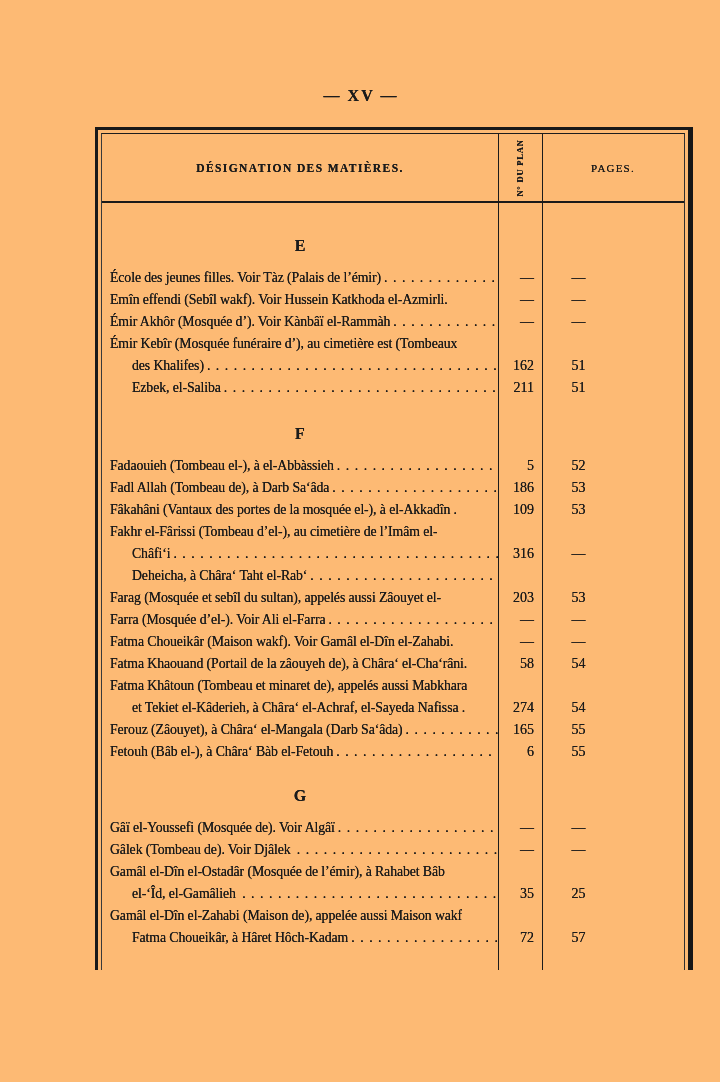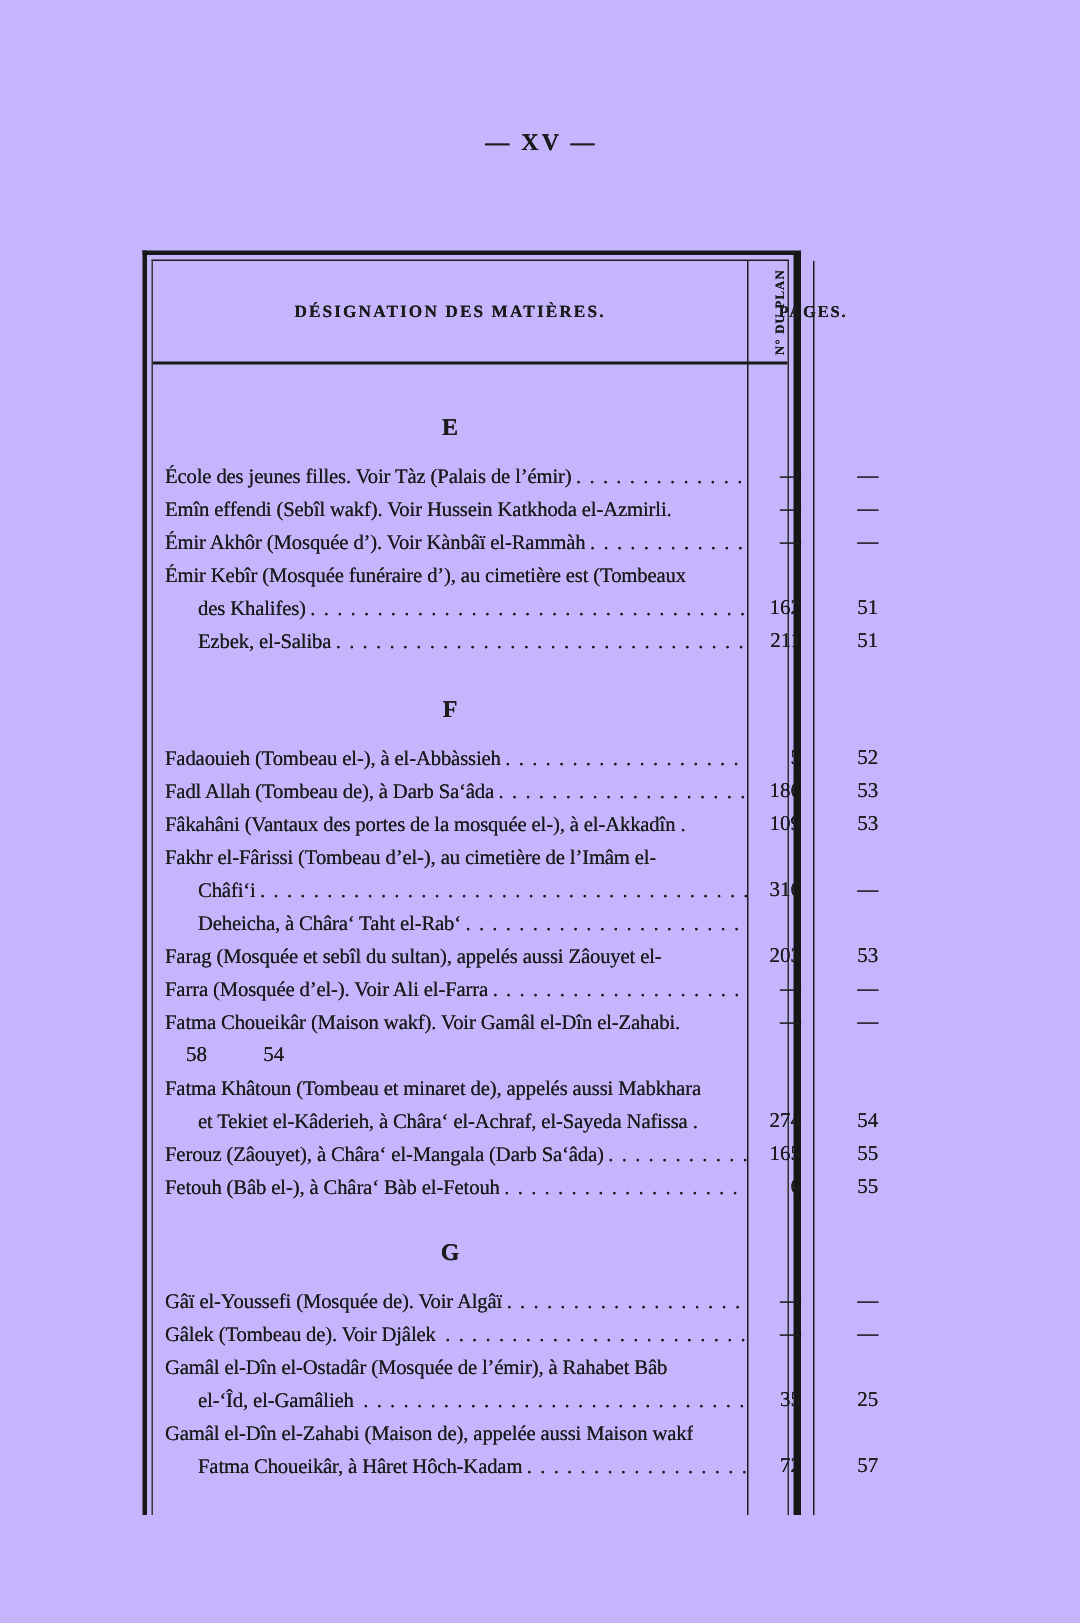--- a/index.html
+++ b/index.html
@@ -1,29 +1,29 @@
 <!DOCTYPE html>
 <html><head>
 <meta charset="utf-8">
 <style>
   html,body{margin:0;padding:0;background:#ffffff;}
   .page{
-    position:relative;width:720px;height:1082px;background:#c4b5fd;
+    position:relative;width:720px;height:1082px;background:#fdba74;
     font-family:"Liberation Serif","DejaVu Serif",serif;color:#1b1b1b;
     overflow:hidden;
   }
   .page *{box-sizing:border-box;}
   .folio{
     position:absolute;top:87px;left:0;width:722px;text-align:center;
     font-size:16px;font-weight:bold;letter-spacing:2px;
     text-shadow:0 0 .4px currentColor;
   }
   .scan-table{
-    position:absolute;left:95px;top:127px;width:439px;height:843px;
-    border-top:3px solid #191919;border-left:3px solid #191919;border-right:5px solid #161616;margin-top:40px;
+    position:absolute;left:95px;top:127px;width:598px;height:843px;
+    border-top:3px solid #191919;border-left:3px solid #191919;border-right:5px solid #161616;
   }
   .table-inner{
     position:absolute;left:3px;right:3px;top:3px;bottom:0;
     border-top:1px solid #1d1d1d;border-left:1px solid #3a3a3a;border-right:1px solid #303030;
   }
   .divider{position:absolute;top:0;bottom:0;width:1px;background:#1c1c1c;}
   .div1{left:396px;}
   .div2{left:440px;}
   .header-band{position:absolute;left:0;top:0;width:100%;height:67px;}
   .header-rule{position:absolute;left:0;top:67px;width:100%;height:2px;background:#1a1a1a;}
@@ -38,21 +38,21 @@
     display:flex;align-items:center;justify-content:center;
   }
   .h-plan .rot{
     transform:rotate(-90deg);white-space:nowrap;
     font-weight:bold;font-size:8.5px;letter-spacing:.8px;
     text-shadow:0 0 .4px currentColor;
   }
   .h-pages{
     position:absolute;left:440px;top:0;right:0;height:67px;
     display:flex;align-items:center;justify-content:center;
-    font-weight:bold;font-size:11px;letter-spacing:1.2px;
+    font-weight:normal;font-size:11px;letter-spacing:1.2px;
     text-shadow:0 0 .4px currentColor;
   }
   .tbody{position:absolute;left:0;right:0;top:69px;}
   .section-letter{
     width:396px;text-align:center;font-weight:bold;font-size:16px;
     line-height:22px;margin-bottom:10px;text-shadow:0 0 .4px currentColor;
   }
   .sec-e .section-letter{margin-top:32px;}
   .sec-f .section-letter{margin-top:24px;}
   .sec-g .section-letter{margin-top:22px;}
@@ -224,20 +224,25 @@
             <div class="entry-row">
               <div class="row-text">
                 <div class="entry-line">
                   <span class="txt">Fatma Choueikâr (Maison wakf). Voir Gamâl el-Dîn el-Zahabi.</span>
                 </div>
               </div>
               <div class="plan-cell">—</div>
               <div class="page-cell">—</div>
             </div>
             <div class="entry-row">
+              <div class="row-text">
+                <div class="entry-line">
+                  <span class="txt">Fatma Khaouand (Portail de la zâouyeh de), à Châra‘ el-Cha‘râni.</span>
+                </div>
+              </div>
               <div class="plan-cell">58</div>
               <div class="page-cell">54</div>
             </div>
             <div class="entry-row">
               <div class="row-text">
                 <div class="entry-line">
                   <span class="txt">Fatma Khâtoun (Tombeau et minaret de), appelés aussi Mabkhara</span>
                 </div>
                 <div class="entry-line cont">
                   <span class="txt">et Tekiet el-Kâderieh, à Châra‘ el-Achraf, el-Sayeda Nafissa .</span>

